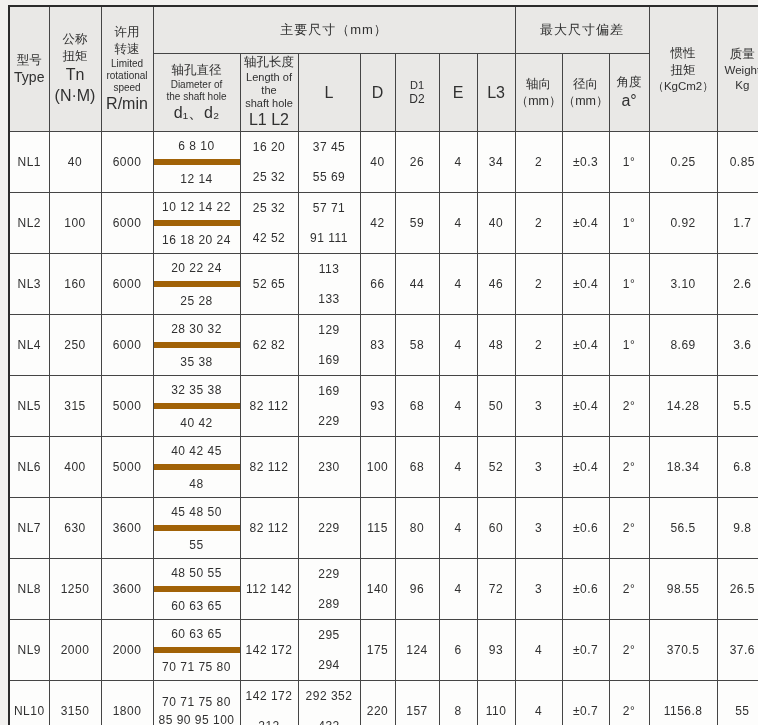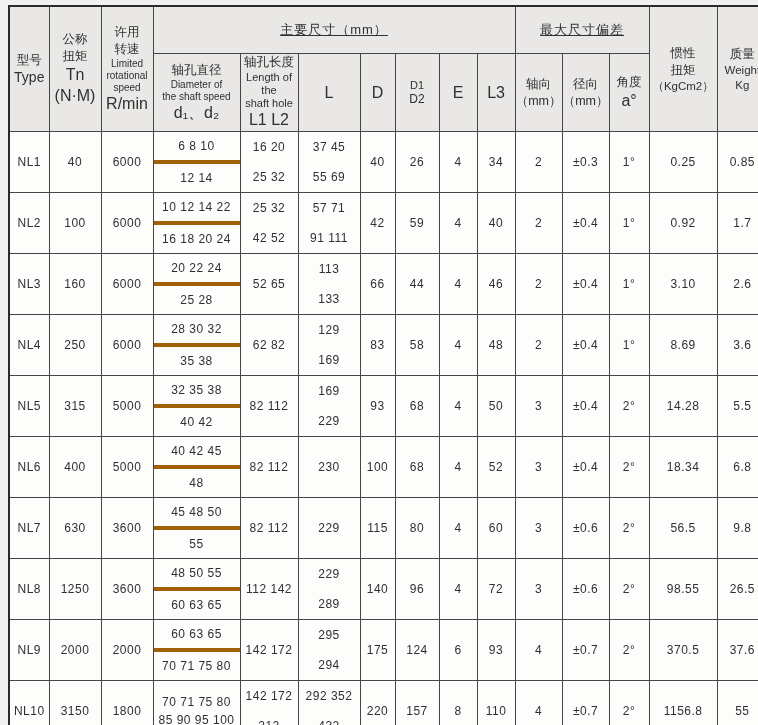--- a/index.html
+++ b/index.html
@@ -24,36 +24,36 @@
     text-align:center;
     vertical-align:middle;
     padding:0;
     overflow:hidden;
   }
   thead th{background:#e9e8e6;font-weight:normal;}
   thead tr.group-row th{height:46px;}
   thead tr.sub-row th{height:70px;}
   tbody td{height:60px;font-size:12px;letter-spacing:0.5px;}
   .zh{font-size:12.5px;line-height:1.35;}
-  .zh-big{font-size:13px;letter-spacing:1px;text-decoration:underline;}
+  .zh-big{font-size:13px;letter-spacing:1px;}
   .en{font-size:10px;line-height:1.2;}
   .en-xs{font-size:11px;line-height:1.2;}
   .sym{font-size:16px;line-height:1.3;}
   .p0{padding:0;}
   .stack{
     display:flex;flex-direction:column;
     height:60px;width:100%;
   }
   .stack > div{
     flex:1 1 0;
     display:flex;align-items:center;justify-content:center;
     letter-spacing:0.5px;
   }
   .stack > div:empty{display:none;}
-  .d-stack > div:first-child{border-bottom:4px solid #a16207;}
+  .d-stack > div:first-child{border-bottom:6px solid #a16207;}
   .d-stack > div:last-child:empty + *{border-bottom:none;}
   .d-stack.no-divider{justify-content:center;}
   .d-stack.no-divider > div{flex:0 0 auto;line-height:1.55;}
   .d-stack.no-divider > div:first-child{border-bottom:none;}
 </style>
 </head>
 <body>
 
 <div class="sheet">
   <table>
@@ -104,21 +104,21 @@
         <th rowspan="2">
           <div class="zh">质量</div>
           <div class="sym" style="font-size:11.5px">Weight</div>
           <div class="sym" style="font-size:11.5px">Kg</div>
         </th>
       </tr>
       <tr class="sub-row">
         <th>
           <div class="zh">轴孔直径</div>
           <div class="en">Diameter of</div>
-          <div class="en">the shaft speed</div>
+          <div class="en">the shaft hole</div>
           <div class="sym">d₁、d₂</div>
         </th>
         <th>
           <div class="zh">轴孔长度</div>
           <div class="en-xs">Length of the</div>
           <div class="en-xs">shaft hole</div>
           <div class="sym">L1  L2</div>
         </th>
         <th>L</th>
         <th>D</th>

